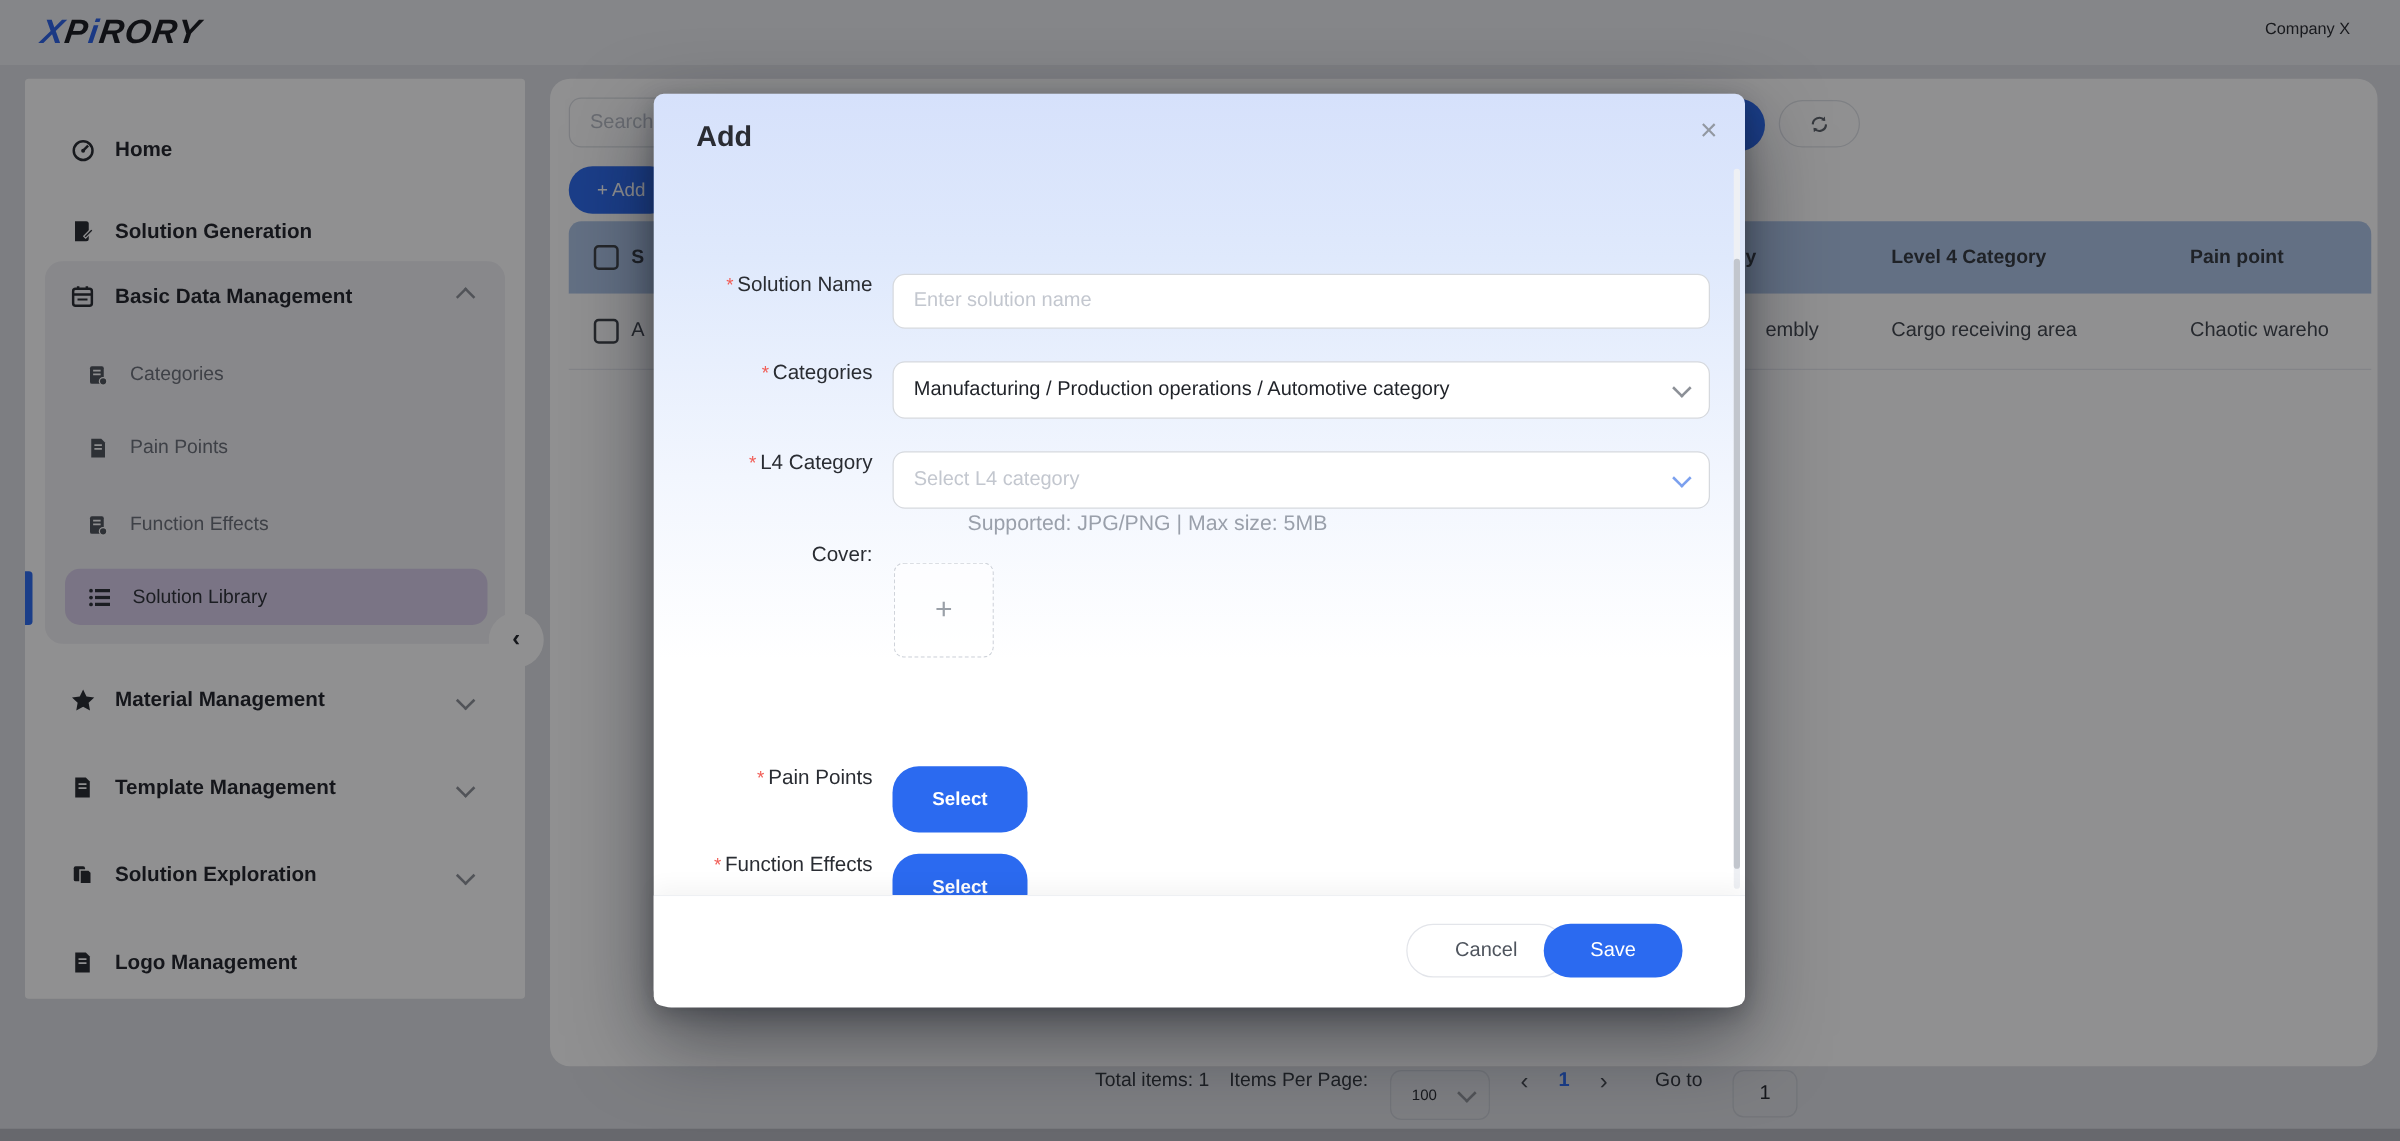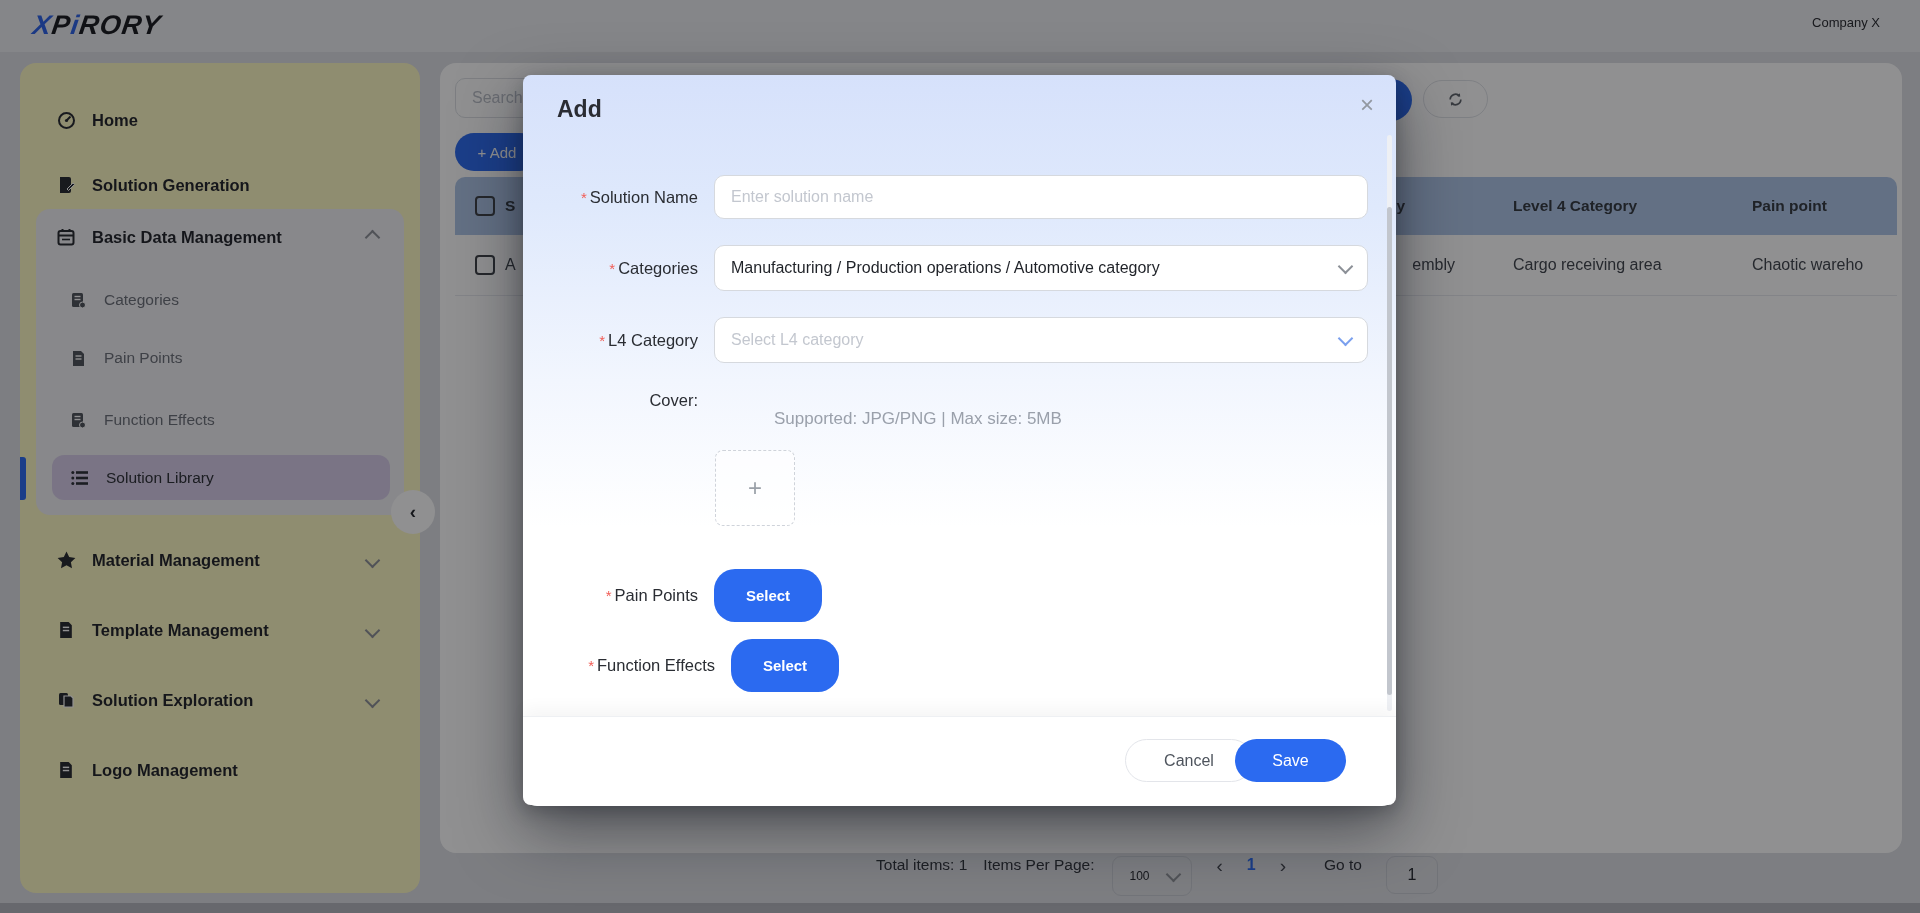--- a/index.html
+++ b/index.html
@@ -10,22 +10,22 @@
     -webkit-font-smoothing:antialiased;
   }
   
   .topbar{position:absolute;left:0;top:0;width:1920px;height:52px;background:#ecedf0;}
   .logo{position:absolute;left:33px;top:10px;font-size:27px;font-weight:800;font-style:italic;
         letter-spacing:1px;transform:skewX(-8deg);}
   .lg-blue{color:#2b62e8;} .lg-dark{color:#17191e;}
   .company{position:absolute;right:40px;top:15px;font-size:13px;font-weight:500;color:#26282e;}
 
   
-  .sidebar{position:absolute;left:20px;top:63px;width:400px;height:830px;background:#fef9c3;
-           border-radius:16px;}
+  .sidebar{position:absolute;left:20px;top:63px;width:400px;height:736px;background:#ffffff;
+           border-radius:3px;}
   .srow{position:absolute;left:16px;width:368px;height:40px;display:flex;align-items:center;cursor:pointer;}
   .srow .ic{width:20px;height:20px;margin-left:20px;color:#26292f;flex:0 0 auto;display:flex;align-items:center;justify-content:center;}
   .srow .lbl{margin-left:16px;font-size:16.5px;font-weight:600;color:#1f2228;}
   .srow .chev{margin-left:auto;margin-right:26px;}
   .subrow .ic{margin-left:33px;width:18px;height:18px;color:#4e525a;}
   .subrow .lbl{margin-left:17px;font-size:15.5px;font-weight:400;color:#6b6f78;}
   .group-bg{position:absolute;left:16px;top:146px;width:368px;height:306px;background:#f0f0f4;border-radius:14px;}
   .sel-pill{position:absolute;left:32px;top:392px;width:338px;height:45px;background:#d7cde9;border-radius:12px;
             display:flex;align-items:center;cursor:pointer;}
   .sel-pill .ic{width:20px;height:20px;margin-left:18px;color:#2b2e35;display:flex;align-items:center;justify-content:center;}
@@ -71,21 +71,21 @@
                  color:#23262c;background:transparent;outline:none;box-sizing:border-box;font-family:"Liberation Sans",sans-serif;}
   .bottom-strip{position:absolute;left:0;bottom:0;width:1920px;height:10px;background:#b4b7bd;}
 
   
   .overlay{position:absolute;inset:0;background:rgba(8,9,12,0.45);z-index:40;}
   .modal{position:absolute;left:523px;top:75px;width:873px;height:730px;z-index:50;border-radius:8px;
          background:linear-gradient(180deg,#d6e1fb 0%,#dfe9fc 18%,#f2f6fe 42%,#ffffff 62%);
          box-shadow:0 24px 64px rgba(10,14,24,.5),0 6px 18px rgba(10,14,24,.25);}
   .m-title{position:absolute;left:34px;top:21px;font-size:23px;font-weight:600;color:#2a2c33;}
   .m-close{position:absolute;right:22px;top:18px;font-size:24px;color:#9298a1;cursor:pointer;line-height:1;font-weight:300;}
-  .m-row{position:absolute;left:0;width:100%;display:flex;align-items:center;}
+  .m-row{position:absolute;left:0;width:100%;display:flex;margin-top:44px;}
   .m-label{width:175px;text-align:right;font-size:16.5px;font-weight:500;color:#2a2d33;flex:0 0 auto;}
   .req{color:#f15c55;font-size:15px;margin-right:3px;font-weight:400;}
   .m-input{margin-left:16px;width:654px;height:44px;border:1px solid #d6d9de;border-radius:10px;background:#fff;
            box-sizing:border-box;padding:0 16px;font-size:16px;color:#23262c;outline:none;font-family:"Liberation Sans",sans-serif;}
   .m-input::placeholder{color:#c3c7cf;}
   .m-select{margin-left:16px;width:654px;height:46px;border:1px solid #d6d9de;border-radius:10px;background:#fff;
             box-sizing:border-box;padding:0 16px;display:flex;align-items:center;cursor:pointer;}
   .m-select .val{font-size:16px;color:#1f2228;flex:1;white-space:nowrap;overflow:hidden;}
   .m-select .ph{color:#c3c7cf;}
   .m-hint{position:absolute;left:251px;top:334px;font-size:17px;color:#9aa0ab;}
@@ -343,21 +343,21 @@
     <span>+</span>
   </div>
 
   <div class="m-row" style="top:494px;">
     <div class="m-label">
       <span class="req">*</span><span>Pain Points</span>
     </div>
     <button class="btn-select">Select</button>
   </div>
 
-  <div class="m-row" style="top:564px;padding-left:17px;">
+  <div class="m-row" style="top:564px;">
     <div class="m-label">
       <span class="req">*</span><span>Function Effects</span>
     </div>
     <button class="btn-select">Select</button>
   </div>
 
   <div class="m-scrolltrack"></div>
   <div class="m-scrollthumb"></div>
 
   <div class="m-footer">

